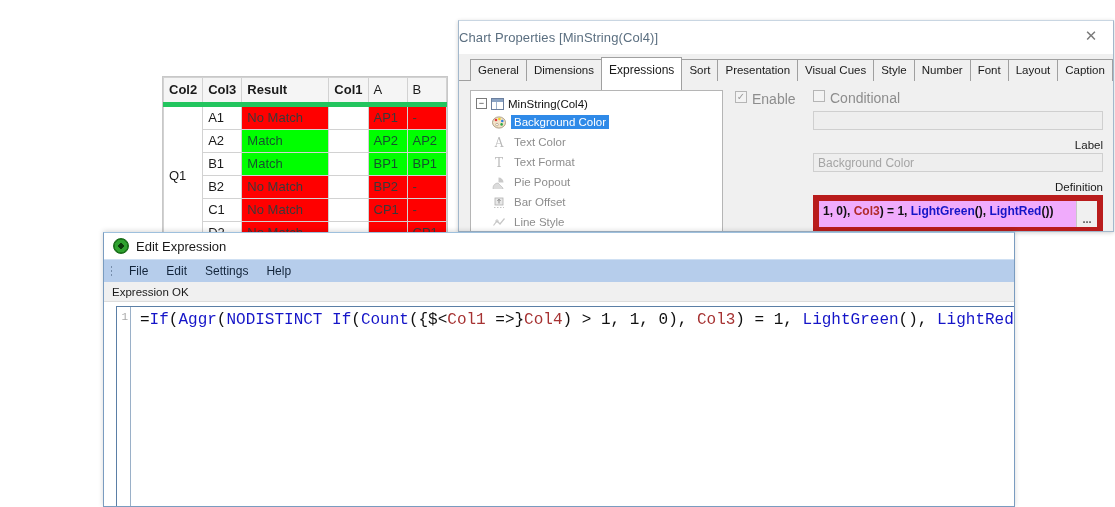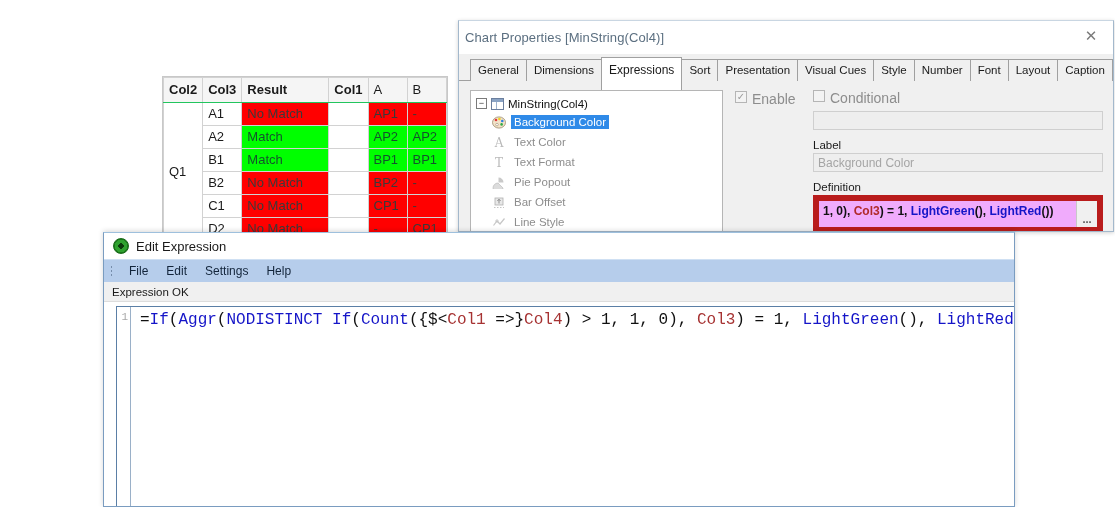--- a/index.html
+++ b/index.html
@@ -23,21 +23,21 @@
     padding:1px 5px 2px 5px;
     height:19px;
     line-height:17px;
     font-weight:normal;
     text-align:left;
     white-space:nowrap;
     vertical-align:middle;
   }
   #pivot-table thead th{
     background:#f5f5f5;
-    border-bottom:1px solid #22c55e;
+    border-bottom:5px solid #22c55e;
     height:21px;
   }
   #pivot-table thead th.bold{font-weight:bold;}
   td.dim-span{vertical-align:middle;text-align:left;background:#fff;margin-top:24px;}
   td.blank{background:#fff;}
   td.cell-red{background:#ff0000;color:#3a3a3a;}
   td.cell-green{background:#00ff00;color:#14532d;}
   td.w-result{min-width:76px;}
   td.w-ab{min-width:28px;}
 
@@ -51,21 +51,21 @@
     overflow:hidden;
     box-shadow:0 1px 4px rgba(0,0,0,.18);
   }
   #cp-titlebar{
     height:32px;background:#ffffff;
     display:flex;align-items:center;
     border-bottom:1px solid #ffffff;
     position:relative;
   }
   #cp-title{
-    font-size:13px;color:#5b6f80;padding-left:6px;letter-spacing:.1px;
+    font-size:13px;color:#5b6f80;letter-spacing:.1px;
   }
   #cp-close{
     position:absolute;right:0;top:0;width:44px;height:30px;
     display:flex;align-items:center;justify-content:center;
     color:#7a7a7a;font-size:15px;
   }
   #cp-tabs{
     display:flex;align-items:flex-start;height:22px;
     padding-left:11px;margin-top:5px;
     background:#f0f0f0;
@@ -129,21 +129,21 @@
   #expr-form{flex:1;display:flex;padding-left:12px;}
   #col-enable{width:78px;padding-top:1px;}
   .chk-row{display:flex;font-size:14px;color:#8d8d8d;}
   .chk{
     width:12px;height:12px;border:1px solid #b5b5b5;background:#f3f3f3;margin-right:5px;
     display:inline-flex;align-items:center;justify-content:center;
     font-size:10px;color:#9a9a9a;line-height:10px;box-sizing:border-box;flex:none;
   }
   .chk.on:after{content:"\2713";}
   #col-fields{flex:1;}
-  .fld-label{font-size:11.5px;color:#1a1a1a;margin:9px 0 2px 0;}
+  .fld-label{font-size:11.5px;color:#1a1a1a;margin:9px 0 2px 0;text-align:right;}
   .fld-input{
     height:19px;border:1px solid #cfcfcf;background:#eeeeee;
     font-size:12px;color:#a5a5a5;padding:1px 4px;box-sizing:border-box;
     display:flex;align-items:center;
   }
   #def-box{
     border:6px solid #b91c1c;background:#f0abfc;height:38px;
     display:flex;position:relative;box-sizing:border-box;font-weight:bold;
   }
   #def-text{

